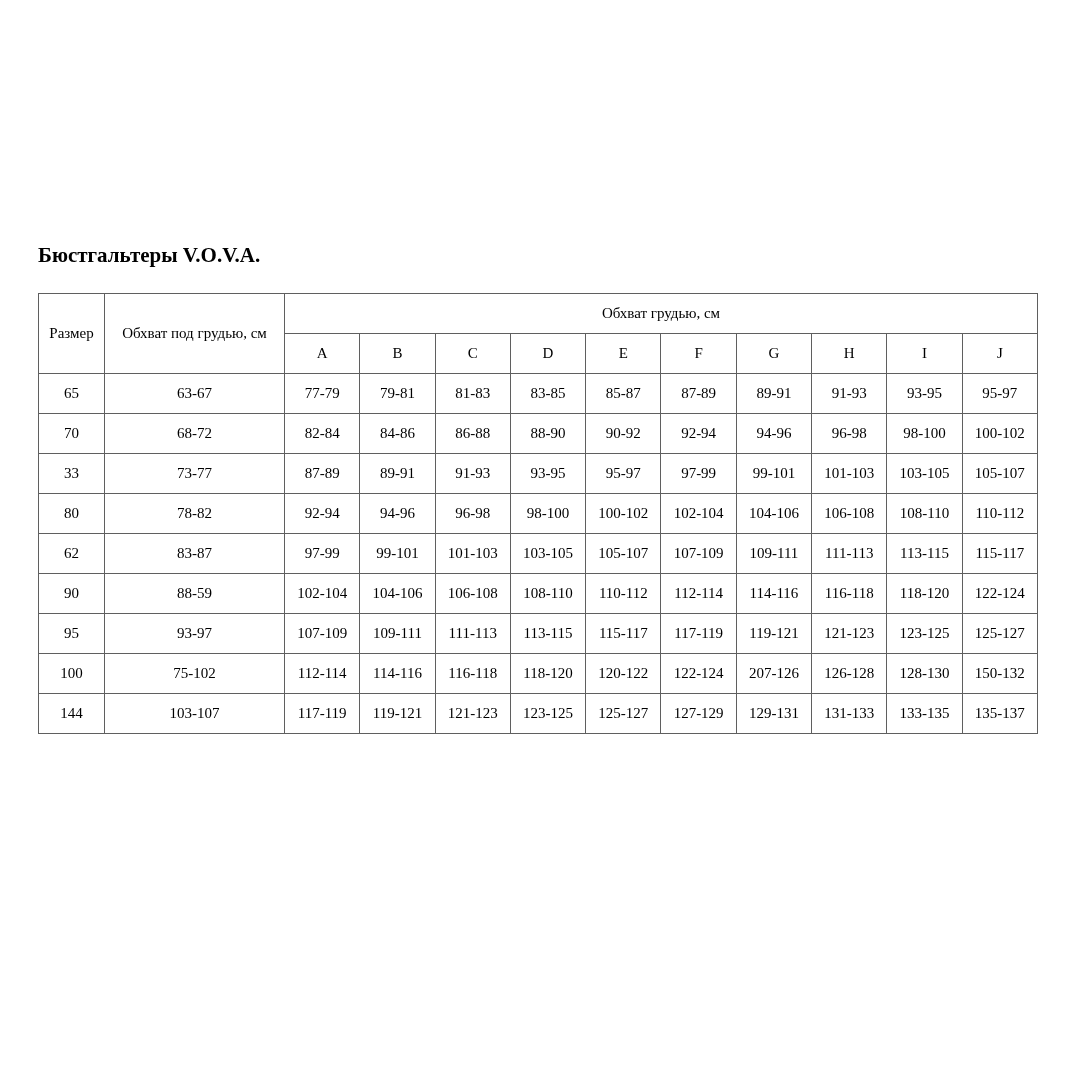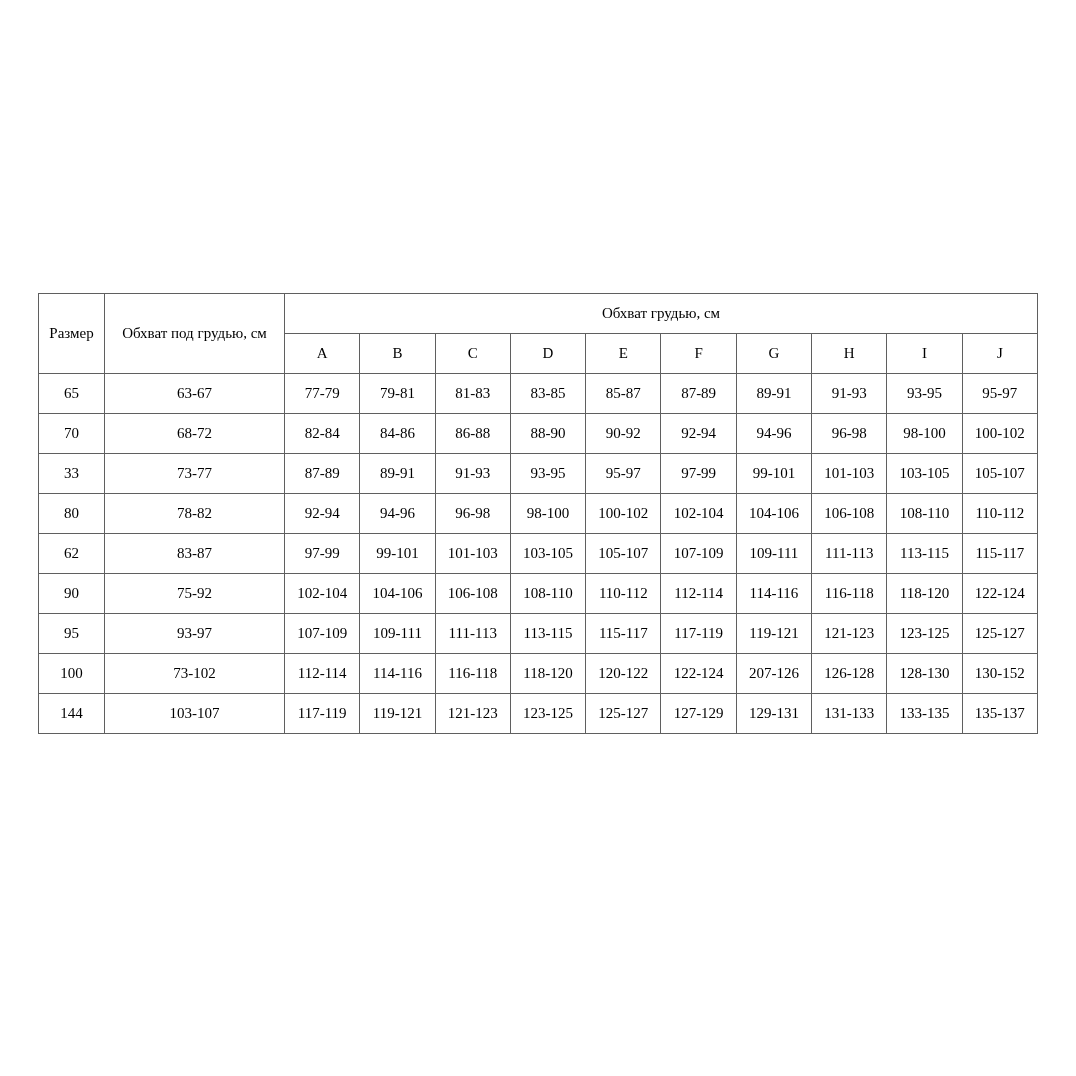--- a/index.html
+++ b/index.html
@@ -46,20 +46,21 @@
     color: #000000;
     overflow: hidden;
     white-space: nowrap;
   }
 </style>
 </head>
 <body>
 
 <div class="page">
 
+  <h1 class="page-title">Бюстгальтеры V.O.V.A.</h1>
 
   <table class="size-chart">
     <colgroup>
       <col style="width:66px">
       <col style="width:180px">
       <col>
         <col>
         <col>
         <col>
         <col>
@@ -154,21 +155,21 @@
           <td>103-105</td>
           <td>105-107</td>
           <td>107-109</td>
           <td>109-111</td>
           <td>111-113</td>
           <td>113-115</td>
           <td>115-117</td>
         </tr>
         <tr>
           <td>90</td>
-          <td>75-92</td>
+          <td>88-59</td>
           <td>102-104</td>
           <td>104-106</td>
           <td>106-108</td>
           <td>108-110</td>
           <td>110-112</td>
           <td>112-114</td>
           <td>114-116</td>
           <td>116-118</td>
           <td>118-120</td>
           <td>122-124</td>
@@ -182,31 +183,31 @@
           <td>113-115</td>
           <td>115-117</td>
           <td>117-119</td>
           <td>119-121</td>
           <td>121-123</td>
           <td>123-125</td>
           <td>125-127</td>
         </tr>
         <tr>
           <td>100</td>
-          <td>73-102</td>
+          <td>75-102</td>
           <td>112-114</td>
           <td>114-116</td>
           <td>116-118</td>
           <td>118-120</td>
           <td>120-122</td>
           <td>122-124</td>
           <td>207-126</td>
           <td>126-128</td>
           <td>128-130</td>
-          <td>130-152</td>
+          <td>150-132</td>
         </tr>
         <tr>
           <td>144</td>
           <td>103-107</td>
           <td>117-119</td>
           <td>119-121</td>
           <td>121-123</td>
           <td>123-125</td>
           <td>125-127</td>
           <td>127-129</td>

